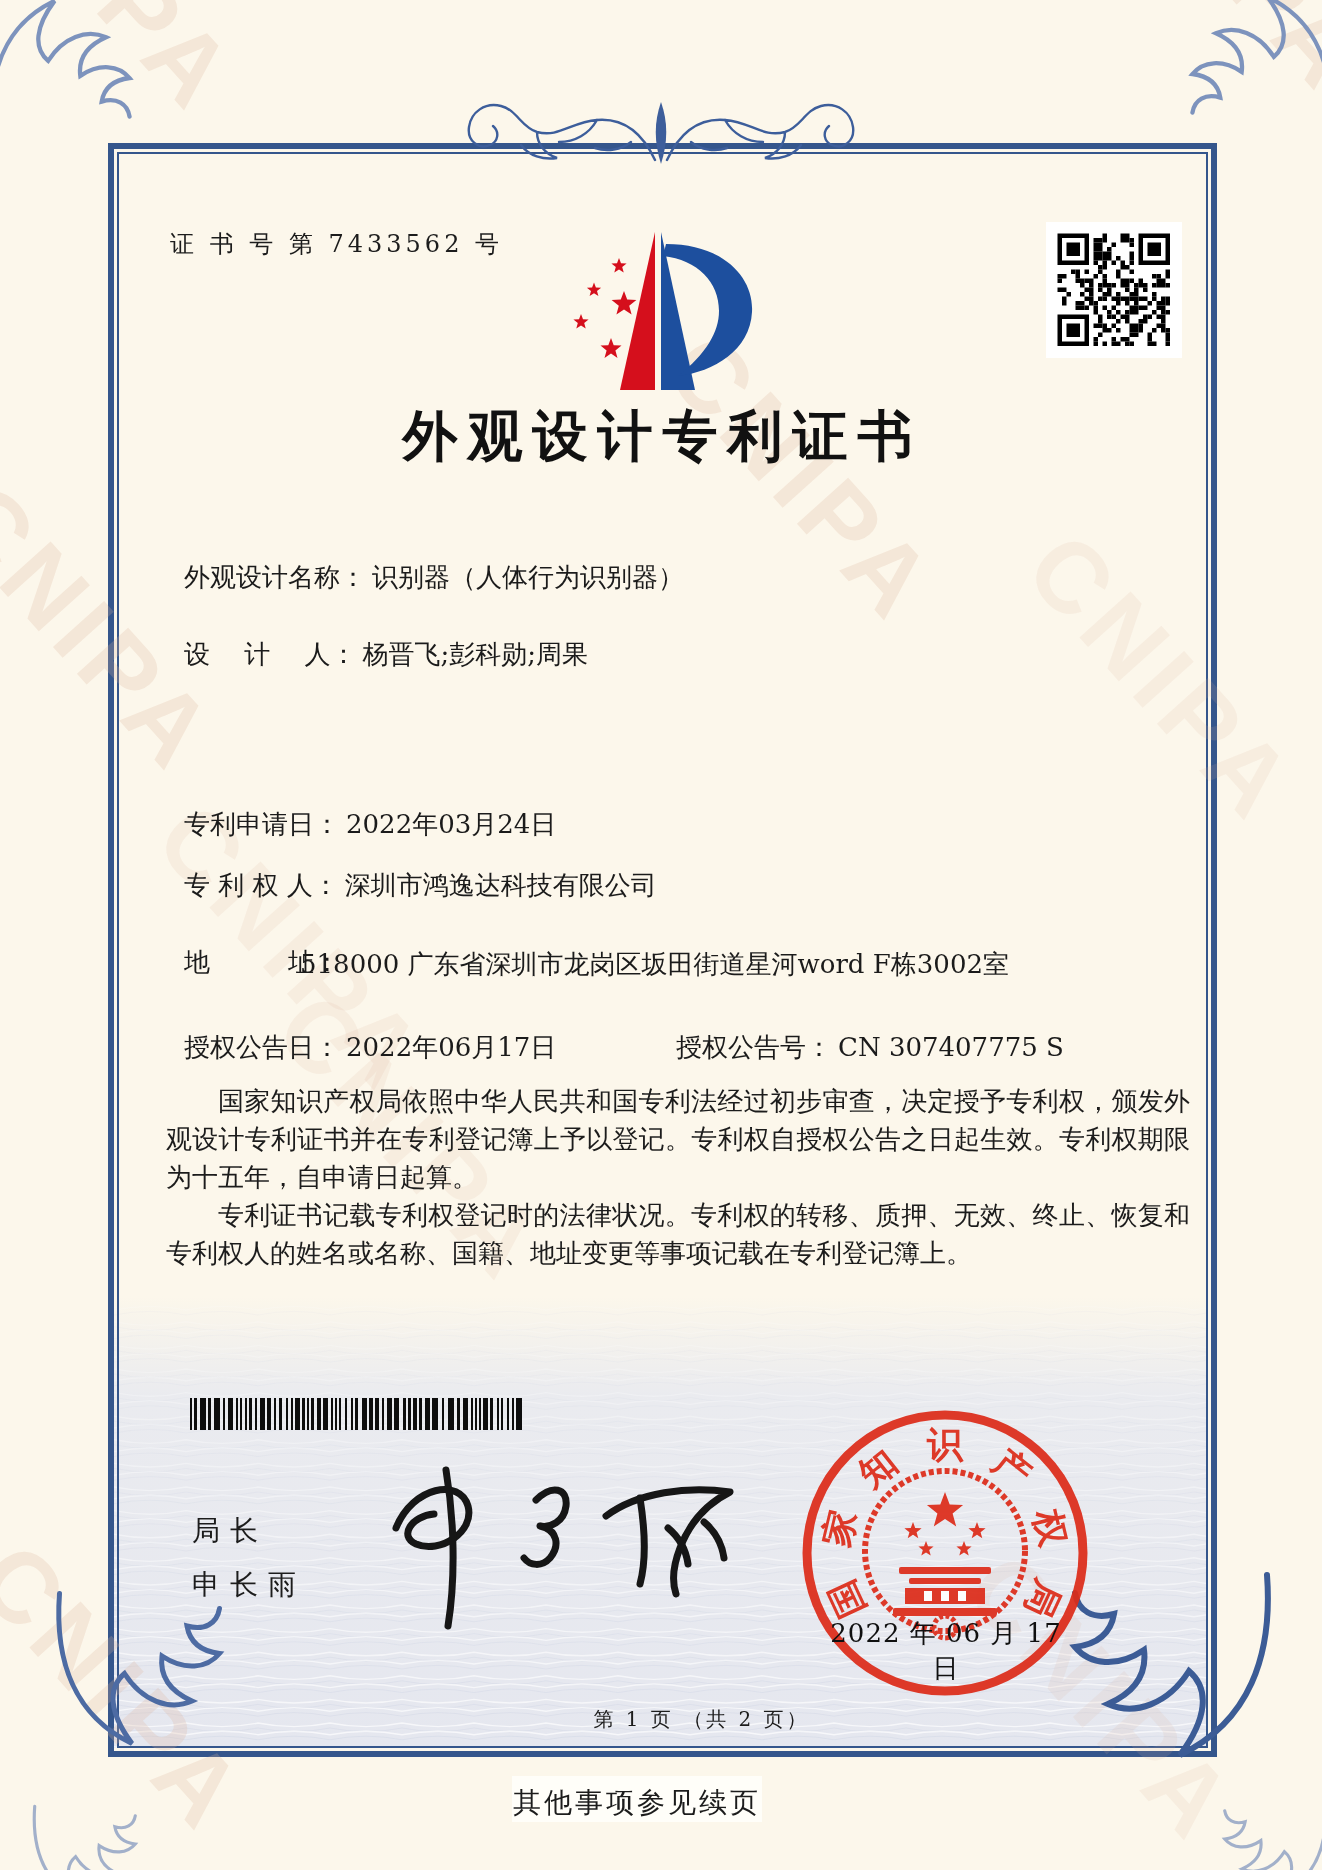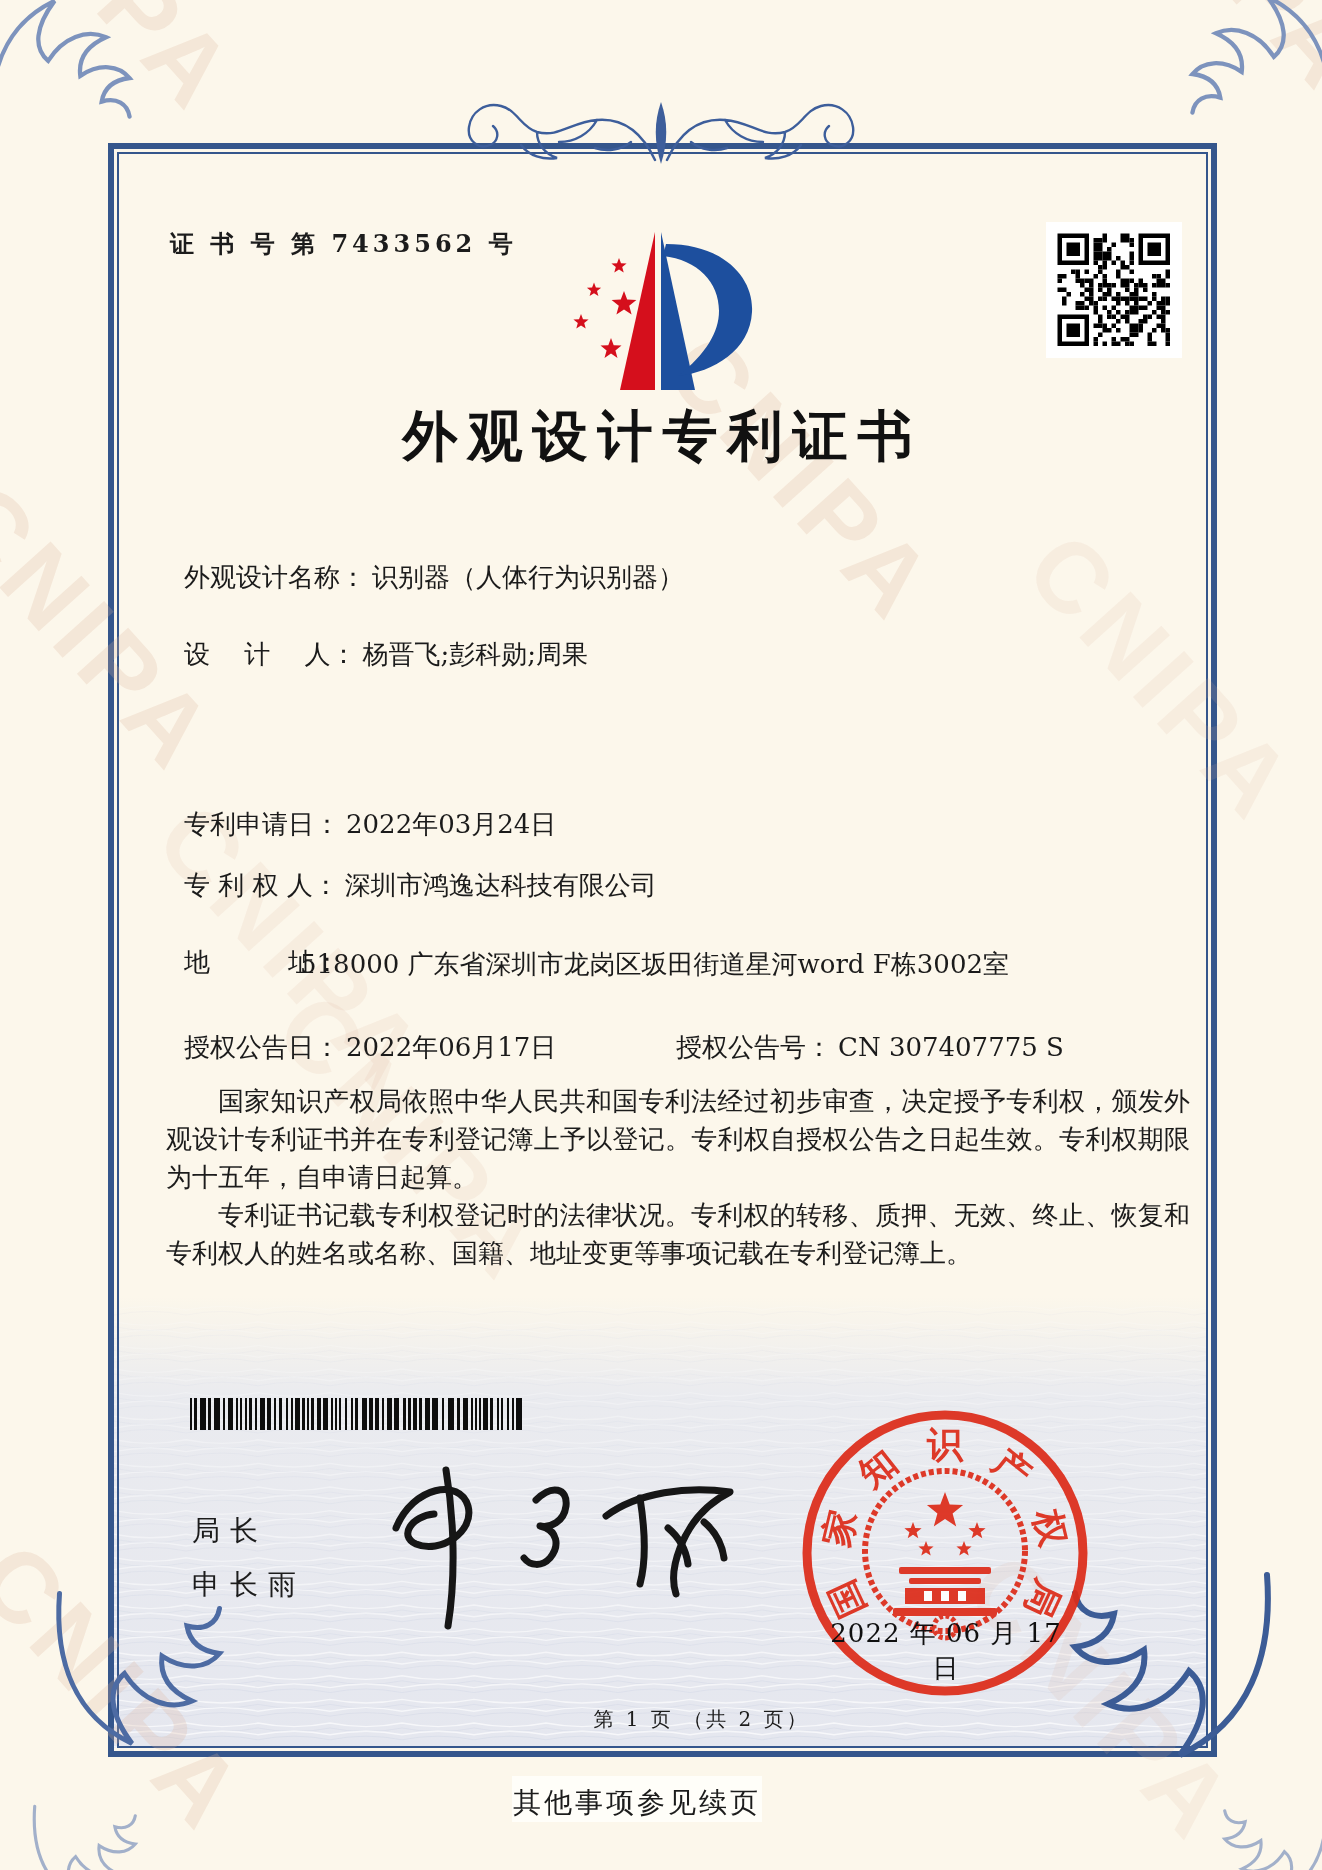--- a/index.html
+++ b/index.html
@@ -21,21 +21,21 @@
   }
   
   .wm{
     position:absolute; font-family:"Liberation Sans",sans-serif;
     font-weight:bold; font-size:100px; letter-spacing:8px;
     color:rgba(221,178,155,0.24); transform:rotate(48deg);
     white-space:nowrap; pointer-events:none; z-index:1;
   }
   .wm.light{color:rgba(221,178,155,0.14);}
   
-  #cert-no{left:170px; top:228px; font-size:24px; letter-spacing:4px; z-index:3;font-weight:bold;}
+  #cert-no{left:170px; top:228px; font-size:24px; letter-spacing:4px; z-index:3;}
   #title{
     left:108px; top:400px; width:1109px; text-align:center;
     font-size:55px; font-weight:bold; letter-spacing:10px; color:#111; z-index:3;
   }
   #qr-box{left:1046px; top:222px; width:136px; height:136px; background:#fff; z-index:3;}
   #logo{left:556px; top:224px; z-index:3;}
   
   .frow{position:absolute; left:184px; font-size:26px; color:#1b1b1b; z-index:3; white-space:nowrap;}
   .frow .val{margin-left:6px;}
   #row-name{top:560px;font-family:Liberation Serif, serif;}

